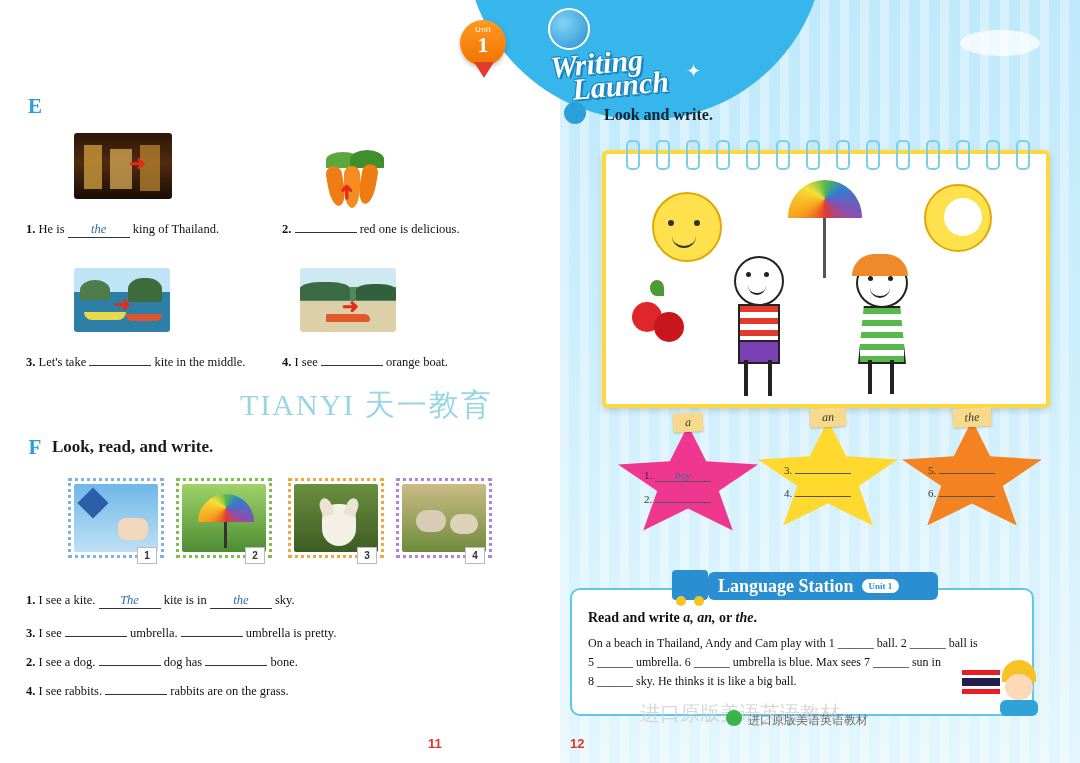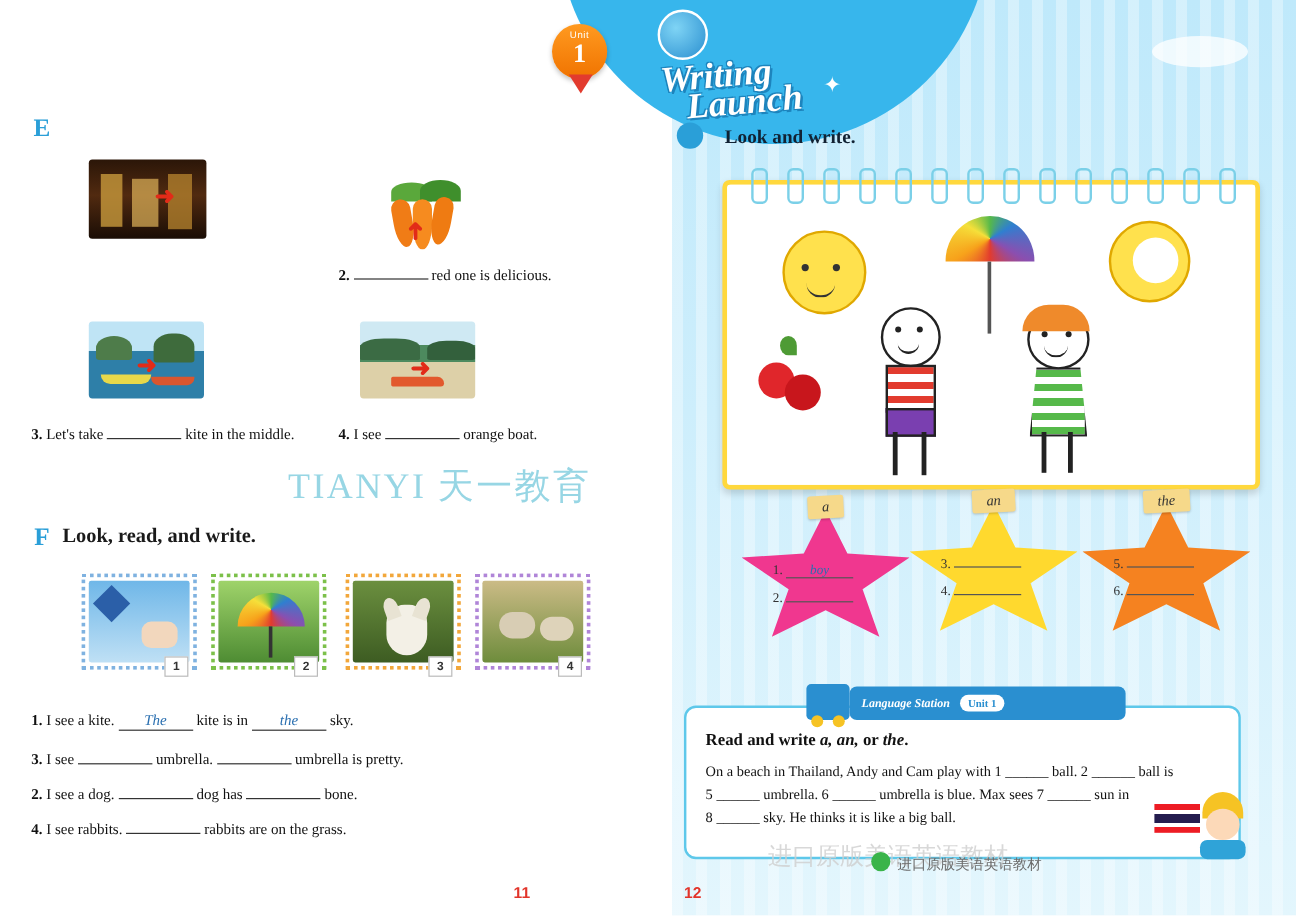--- a/index.html
+++ b/index.html
@@ -124,20 +124,26 @@
       <div class="inner">
         <div style="position:absolute;left:16px;top:2px;width:34px;height:16px;background:#5aa83b;border-radius:50% 50% 0 0;"></div>
         <div style="position:absolute;left:40px;top:0px;width:34px;height:18px;background:#3f8f2c;border-radius:50% 50% 0 0;"></div>
         <div style="position:absolute;left:18px;top:16px;width:16px;height:40px;background:#f07c16;border-radius:8px 8px 50% 50%;transform:rotate(-10deg);"></div>
         <div style="position:absolute;left:34px;top:16px;width:16px;height:42px;background:#f68b1f;border-radius:8px 8px 50% 50%;"></div>
         <div style="position:absolute;left:50px;top:14px;width:16px;height:40px;background:#ef7b12;border-radius:8px 8px 50% 50%;transform:rotate(10deg);"></div>
       </div>
       <div class="arrow-red" style="left:28px;top:30px;transform:rotate(-90deg);">➜</div>
     </div>
 
+    <div class="qline" style="left:26px;top:222px;width:250px;">
+      <span class="qnum">1.</span>
+      <span>He is</span>
+      <span class="blank filled">the</span>
+      <span>king of Thailand.</span>
+    </div>
 
     <div class="qline" style="left:282px;top:222px;width:250px;">
       <span class="qnum">2.</span>
       <span class="blank"></span>
       <span>red one is delicious.</span>
     </div>
 
     <div class="photo" style="left:74px;top:268px;width:96px;height:64px;background:linear-gradient(180deg,#bfe4f5 0 38%,#2e7fa8 38% 100%);">
       <div class="inner">
         <div style="position:absolute;left:6px;top:12px;width:30px;height:20px;background:#4e7c4a;border-radius:50% 50% 10% 10%;"></div>
@@ -347,21 +353,21 @@
         clip-path:polygon(50% 0%,63% 33%,100% 36%,72% 60%,82% 96%,50% 76%,18% 96%,28% 60%,0% 36%,37% 33%);"></div>
       <div class="label">the</div>
       <div class="lines">
         <div><span>5.</span> <span class="sblank"></span></div>
         <div><span>6.</span> <span class="sblank"></span></div>
       </div>
     </div>
 
     <div class="ls-box" style="left:10px;top:588px;width:460px;height:124px;"></div>
     <div class="ls-banner" style="left:148px;top:572px;width:210px;height:28px;">
-      <span style="font-size:10px;font-style:italic;">Language Station</span>
+      <span style="font-size:18px;">Language Station</span>
       <span class="ls-unit">Unit 1</span>
     </div>
 
     <div style="position:absolute;left:112px;top:570px;width:36px;height:30px;background:#2a8fd0;border-radius:4px;"></div>
     <div style="position:absolute;left:116px;top:596px;width:10px;height:10px;border-radius:50%;background:#f6c324;"></div>
     <div style="position:absolute;left:134px;top:596px;width:10px;height:10px;border-radius:50%;background:#f6c324;"></div>
 
     <div class="ls-title" style="left:28px;top:610px;">
       <span>Read and write </span><i>a, an,</i><span> or </span><i>the</i><span>.</span>
     </div>

